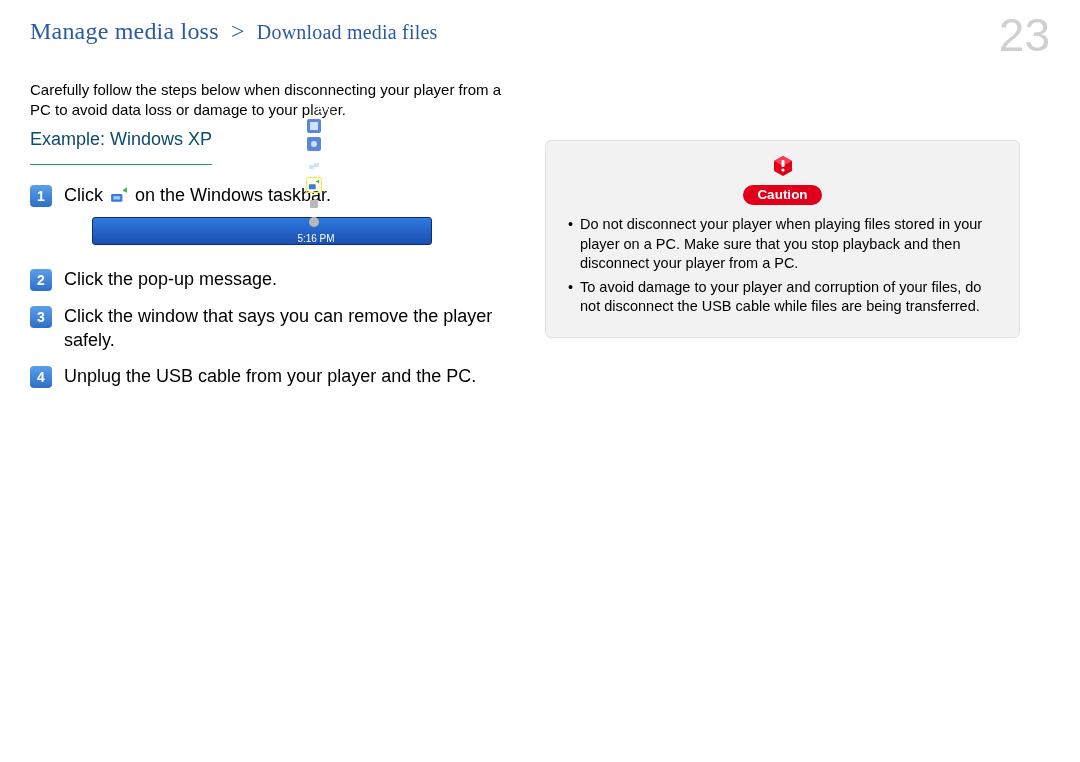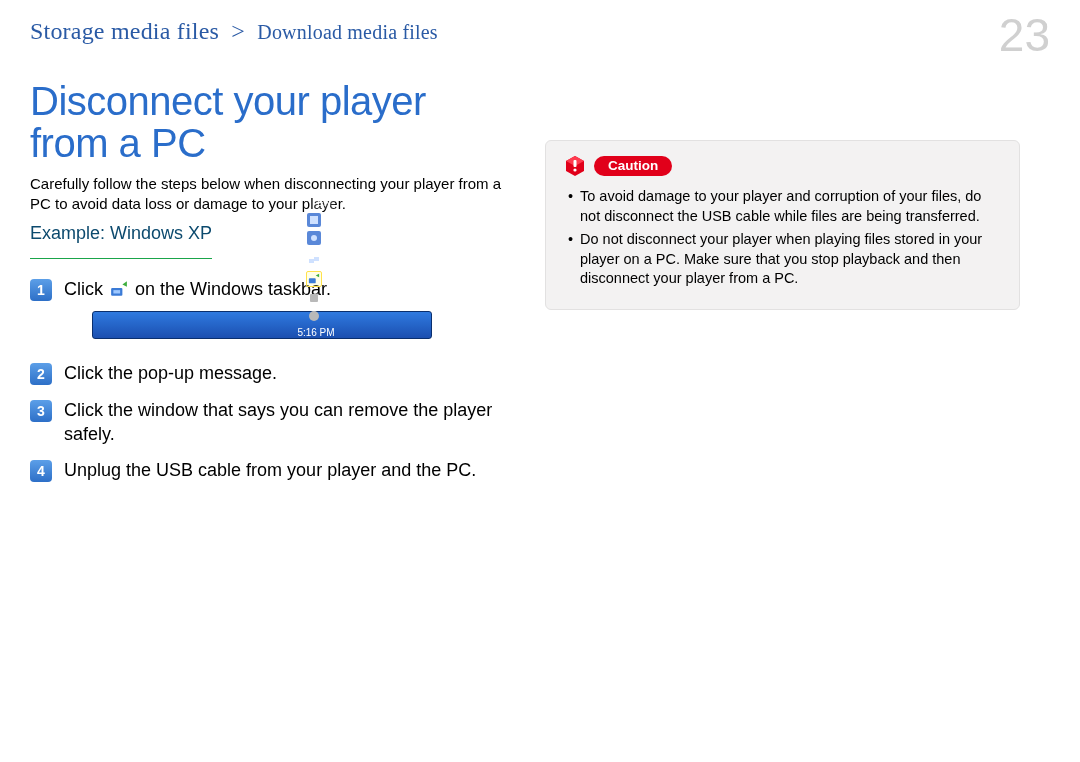--- a/index.html
+++ b/index.html
@@ -157,20 +157,21 @@
     background: #f3f2f2;
     border: 1px solid #e2e1e1;
     border-radius: 6px;
     padding: 14px 18px 16px 18px;
   }
   .caution-header {
     display: flex;
     align-items: center;
     gap: 8px;
     margin-bottom: 10px;
+    flex-direction: column;
   }
   .caution-cube {
     width: 22px; height: 22px;
     position: relative;
   }
   .caution-pill {
     background: #e1001a;
     color: #fff;
     font-size: 13.5px;
     font-weight: bold;
@@ -195,30 +196,29 @@
     top: 0;
   }
 </style>
 </head>
 <body>
 
 <div class="page">
 
   <div class="header-row">
     <div class="breadcrumb">
-      <span>Storage media files</span>
+      <span>Manage media loss</span>
       <span class="sep">&gt;</span>
       <span class="sub">Download media files</span>
     </div>
     <div class="page-num">23</div>
   </div>
 
   <div class="columns">
     <div class="col-left">
-      <h1 class="title">Disconnect your player from a PC</h1>
       <p class="intro">Carefully follow the steps below when disconnecting your player from a PC to avoid data loss or damage to your player.</p>
       <span class="example-link">Example: Windows XP</span>
 
       <ul class="steps">
 
         <li class="step">
           <div class="step-num">1</div>
           <div class="step-body">
             <div class="step-text">
               <span>Click </span><span class="inline-icon"><svg viewBox="0 0 16 16">
@@ -300,20 +300,20 @@
             <svg viewBox="0 0 22 22">
               <path d="M11 1 L20 6 L20 16 L11 21 L2 16 L2 6 Z" fill="#e1001a"></path>
               <path d="M11 1 L20 6 L11 11 L2 6 Z" fill="#ff3b4f"></path>
               <rect x="9.5" y="5" width="3" height="7" rx="1" fill="#fff"></rect>
               <circle cx="11" cy="15" r="1.6" fill="#fff"></circle>
             </svg>
           </span>
           <span class="caution-pill">Caution</span>
         </div>
         <ul class="caution-list">
+          <li>Do not disconnect your player when playing files stored in your player on a PC. Make sure that you stop playback and then disconnect your player from a PC.</li>
           <li>To avoid damage to your player and corruption of your files, do not disconnect the USB cable while files are being transferred.</li>
-          <li>Do not disconnect your player when playing files stored in your player on a PC. Make sure that you stop playback and then disconnect your player from a PC.</li>
         </ul>
       </div>
     </div>
   </div>
 
 </div>
 
 </body></html>

